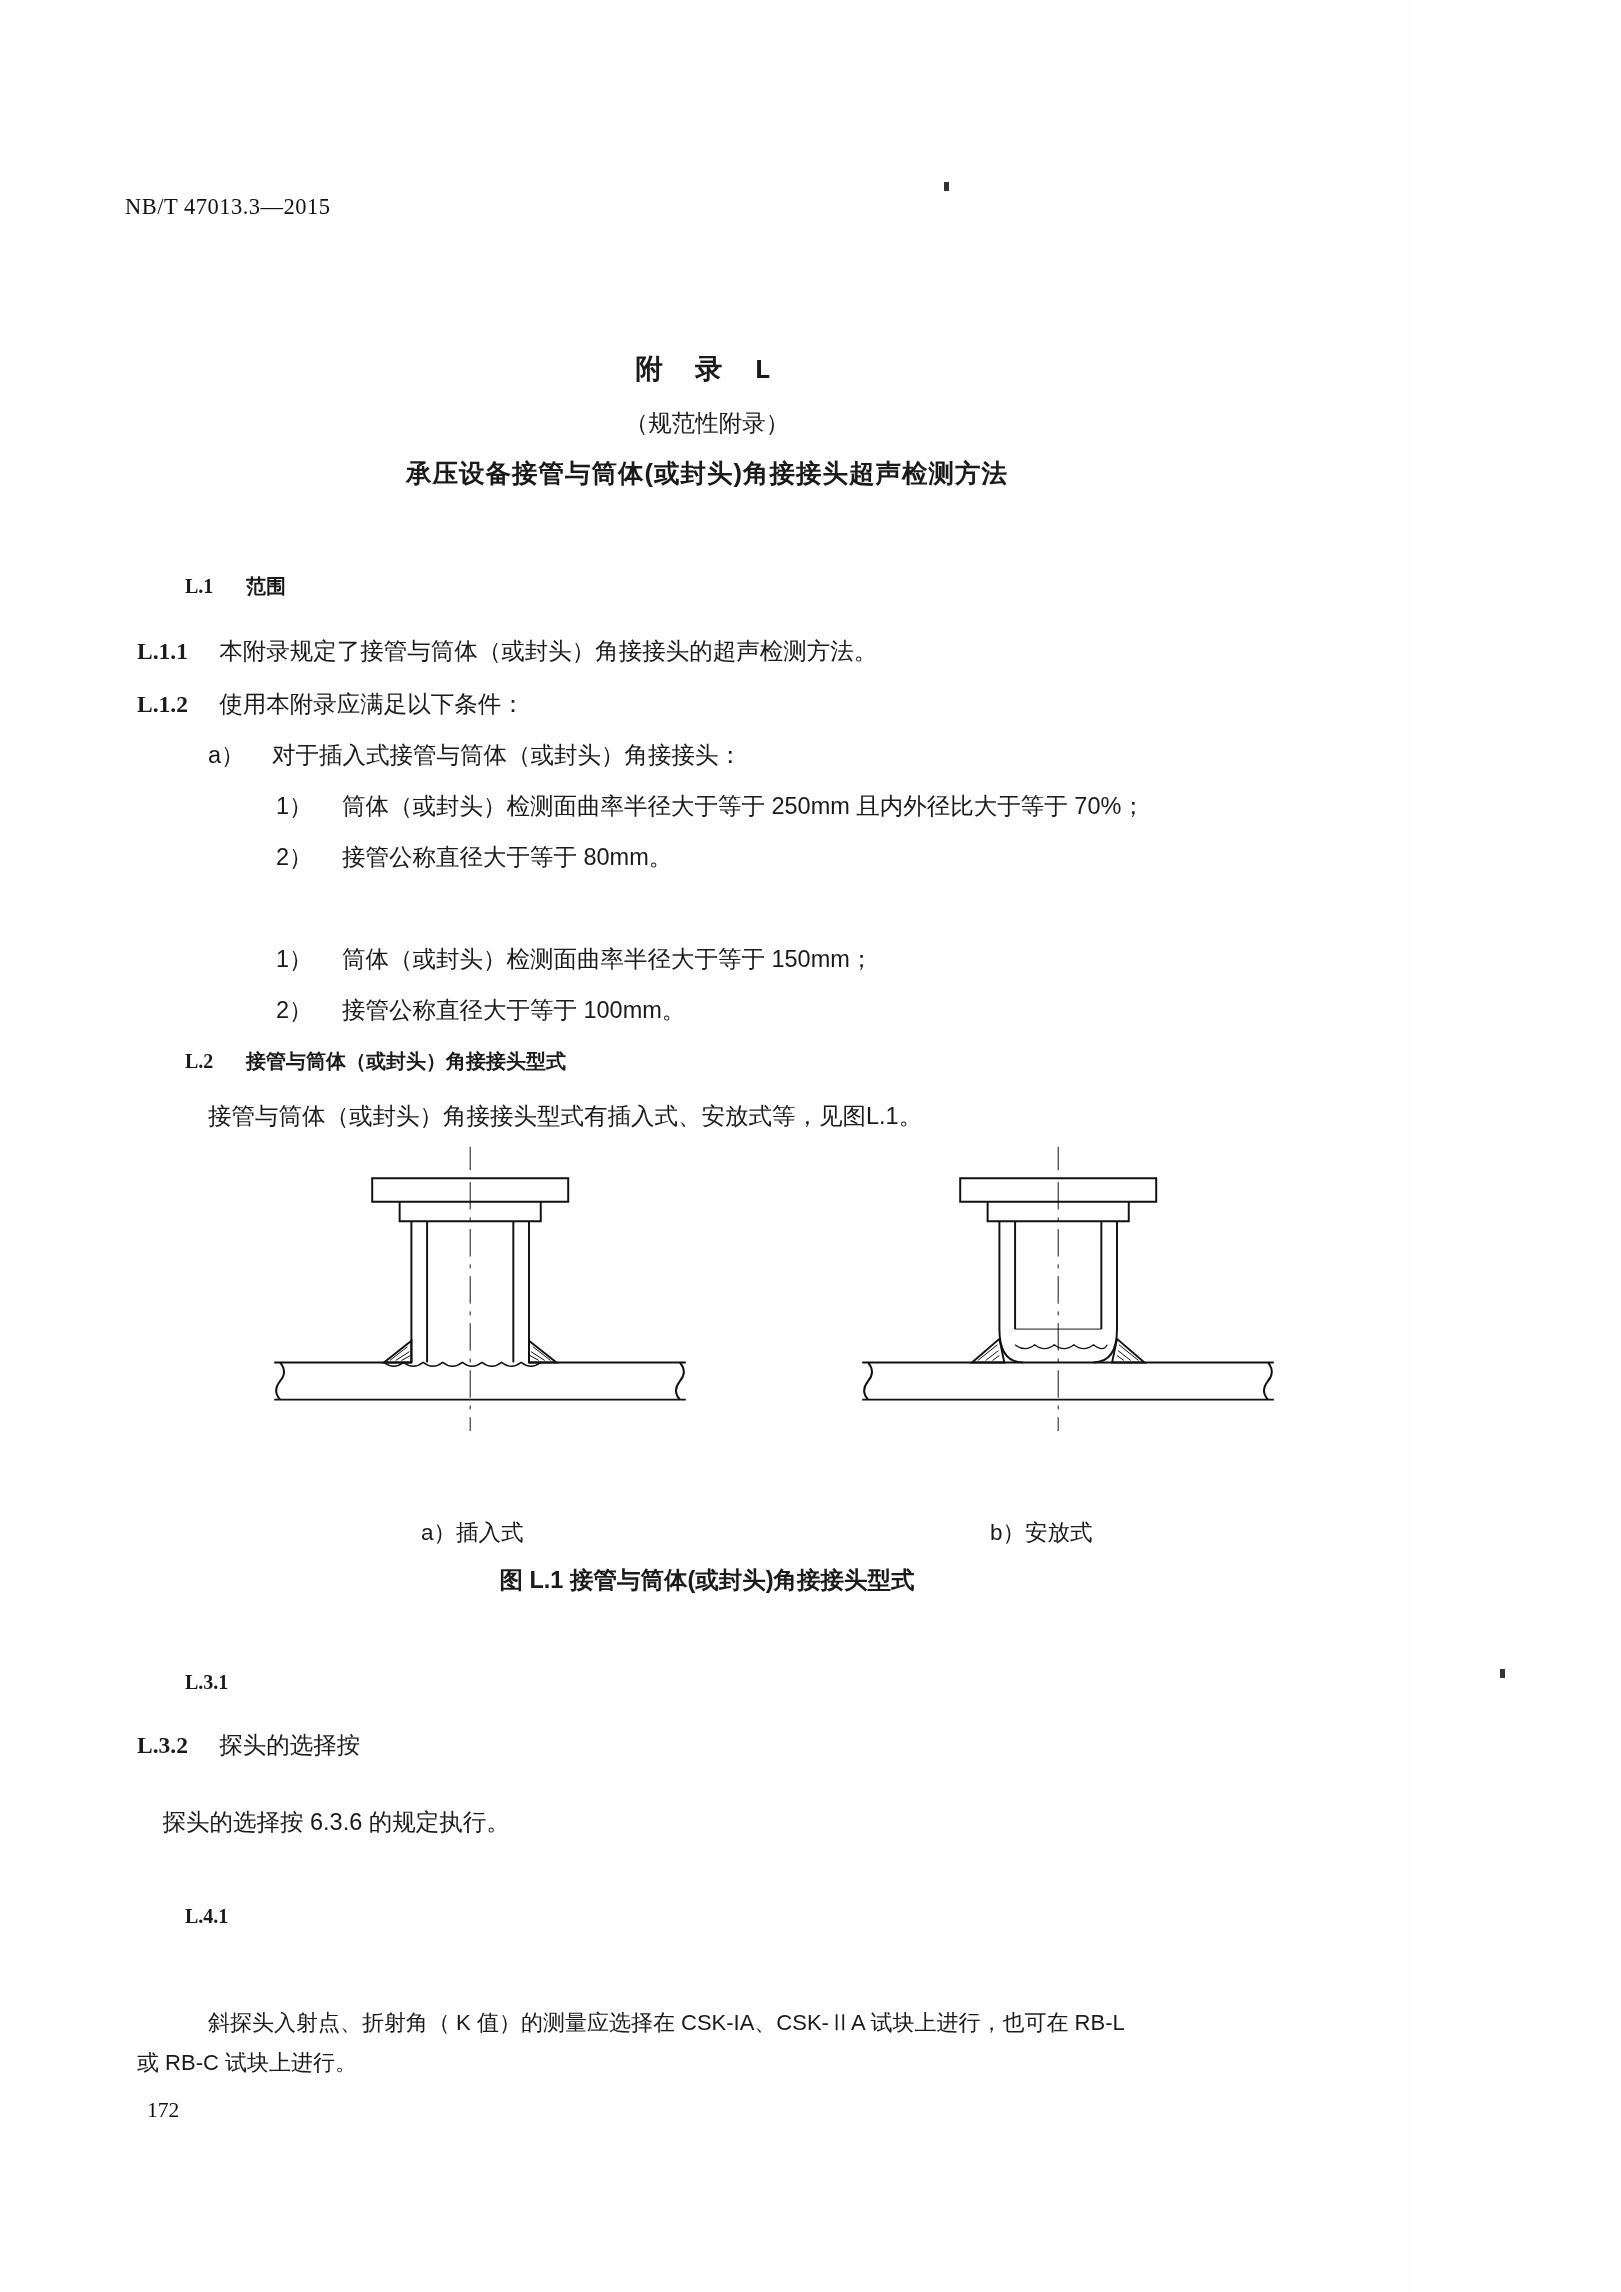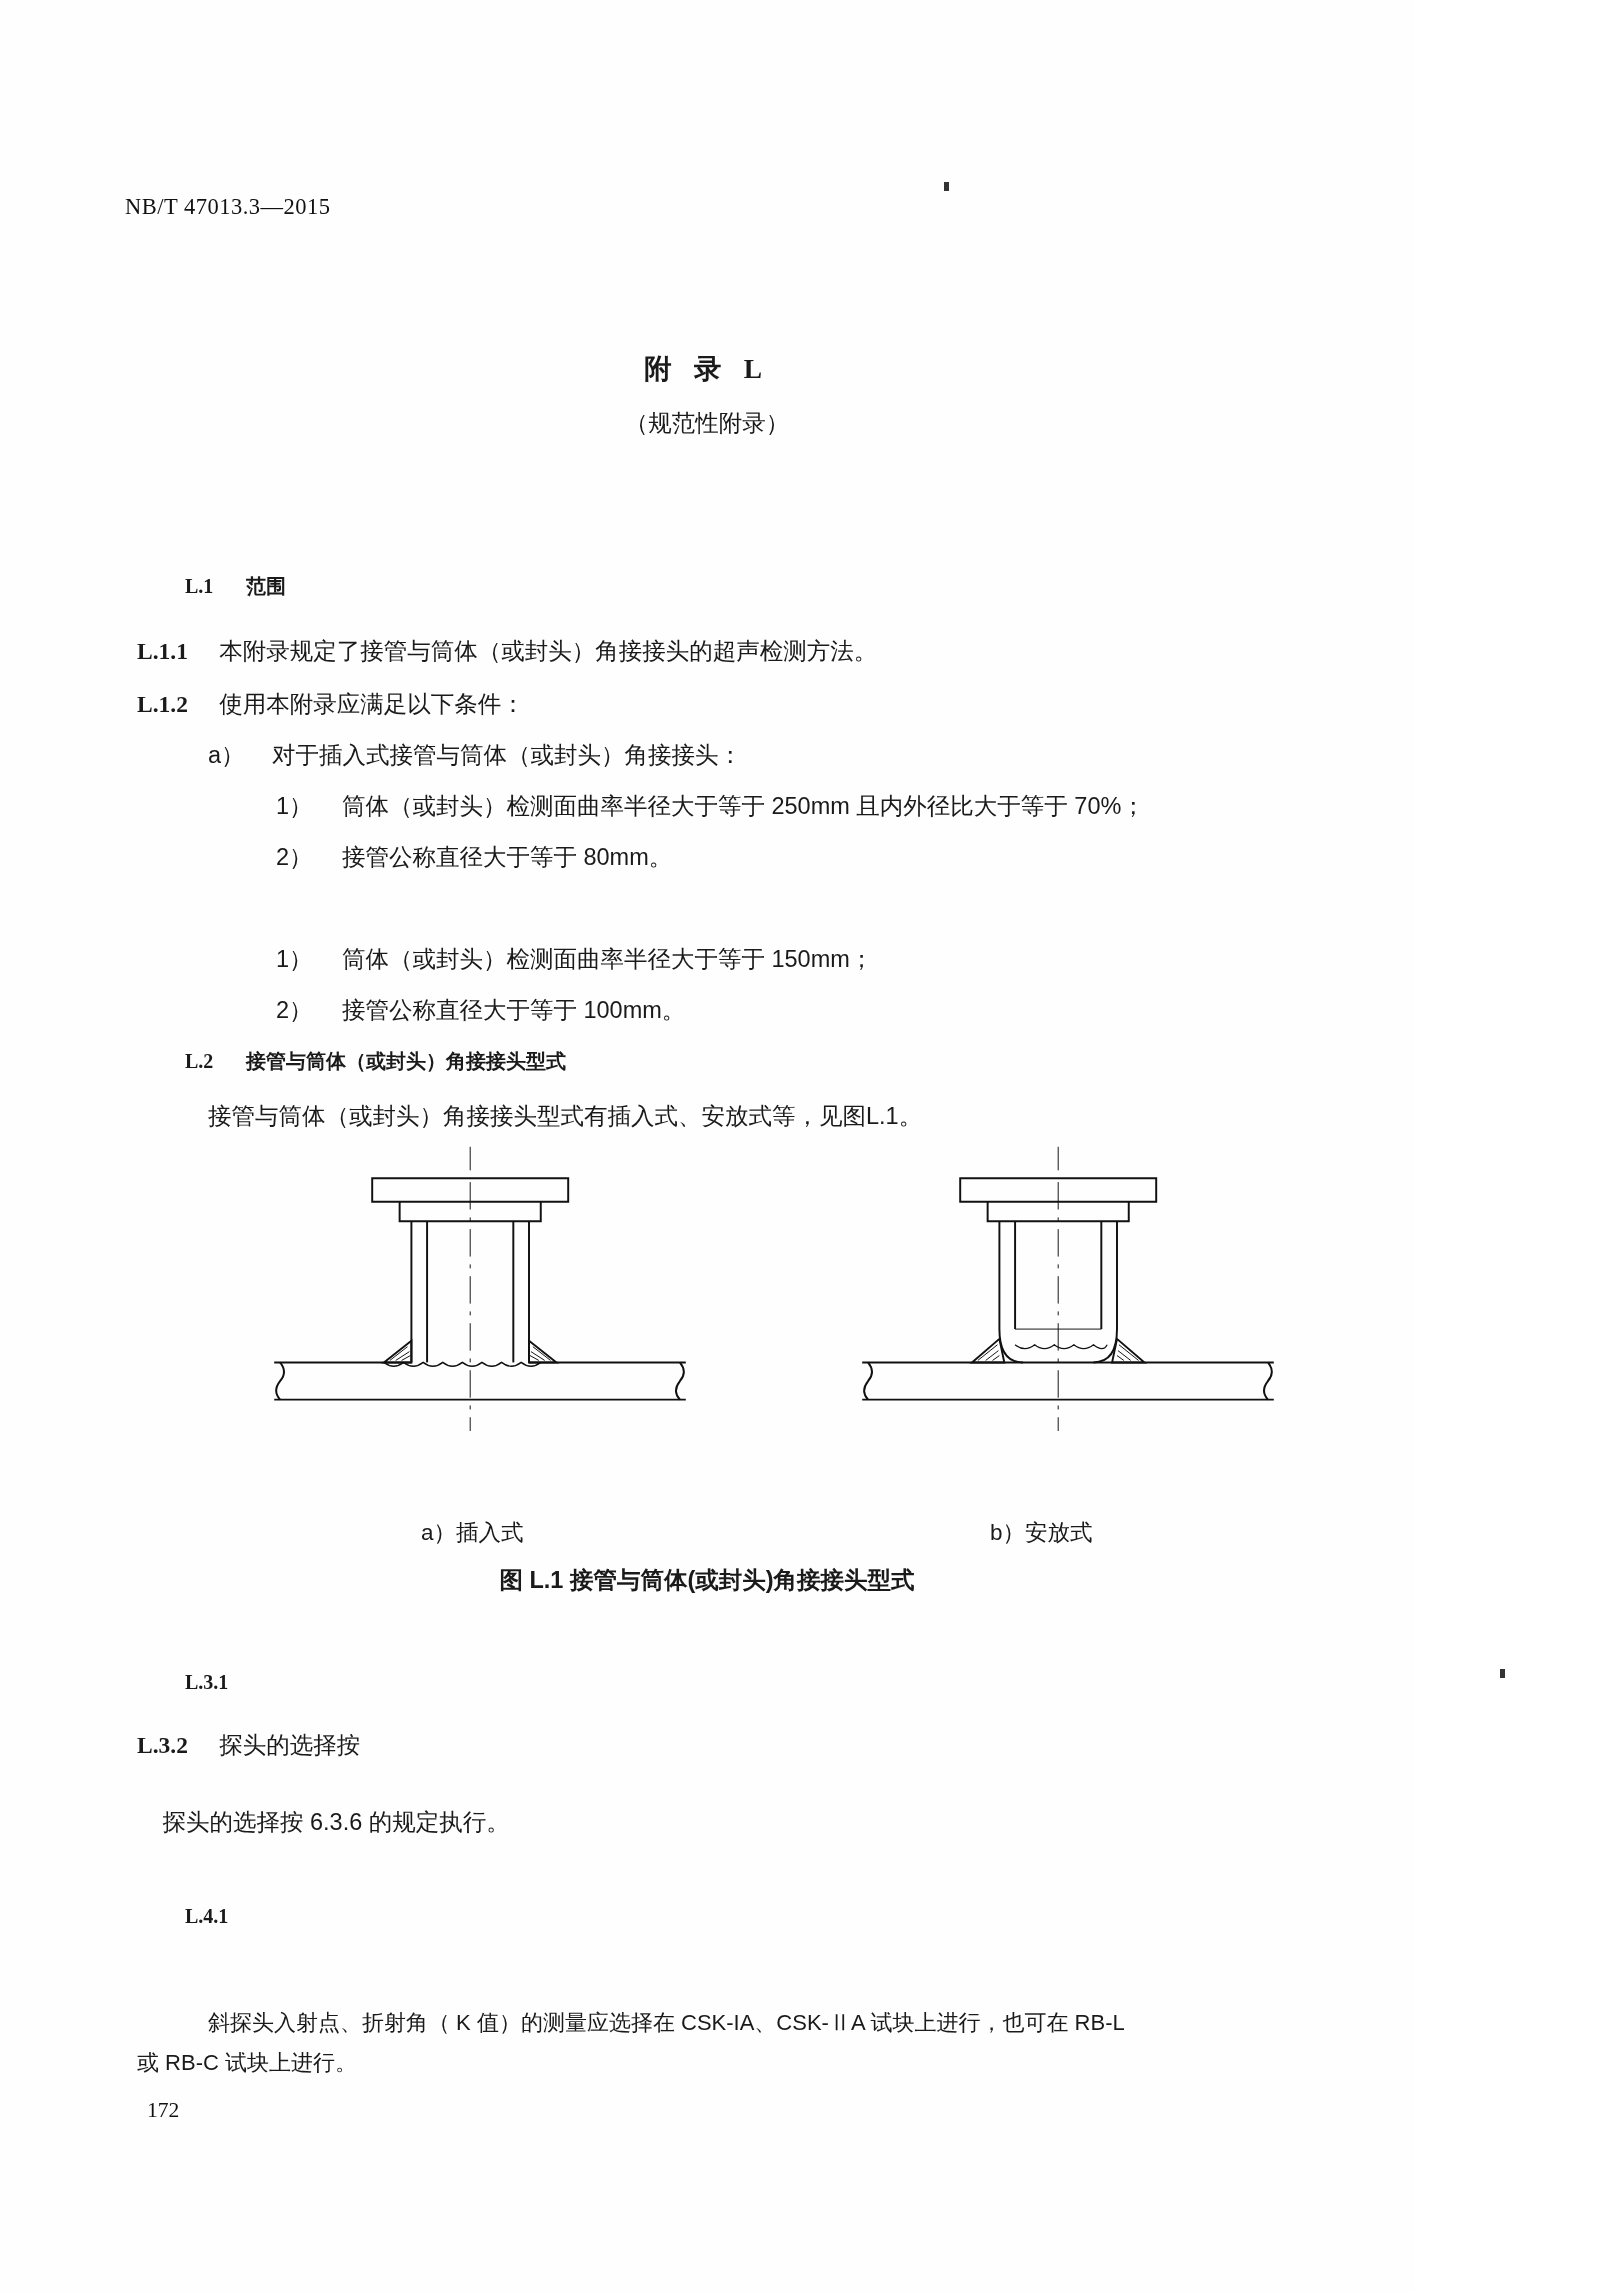--- a/index.html
+++ b/index.html
@@ -45,21 +45,21 @@
   }
   
   .appendix-title {
     position: absolute;
     top: 351px;
     left: 0; right: 0;
     text-align: center;
     font-size: 27.4px;
     font-weight: bold;
     letter-spacing: 7.8px;
-    font-family: Liberation Serif, serif;
+    font-family: Liberation Mono, monospace;
   }
   .appendix-sub {
     position: absolute;
     top: 407px;
     left: 0; right: 0;
     text-align: center;
     font-size: 23.5px;
     font-family: "Liberation Sans", sans-serif;
   }
   .appendix-name {
@@ -139,20 +139,21 @@
 <body>
 
 <div class="page">
 
   <div class="header-code">NB/T 47013.3—2015</div>
   <div class="header-tick" style="left:944px; top:182px; width:4.9px; height:8.8px;"></div>
   <div class="header-tick" style="left:1500px; top:1669px; width:4.9px; height:8.8px;"></div>
 
   <div class="appendix-title">附 录 L</div>
   <div class="appendix-sub">（规范性附录）</div>
+  <div class="appendix-name">承压设备接管与筒体(或封头)角接接头超声检测方法</div>
 
   <div class="blk sec-head" style="left:137px; top:570px;">
     <span class="num">L.1</span>
     <span style="display:inline-block;width:21.6px;"></span>
     <span>范围</span>
   </div>
 
   <div class="blk" style="left:137px; top:635px;">
     <span class="lbl">L.1.1</span>
     <span style="display:inline-block;width:19.6px;"></span>

